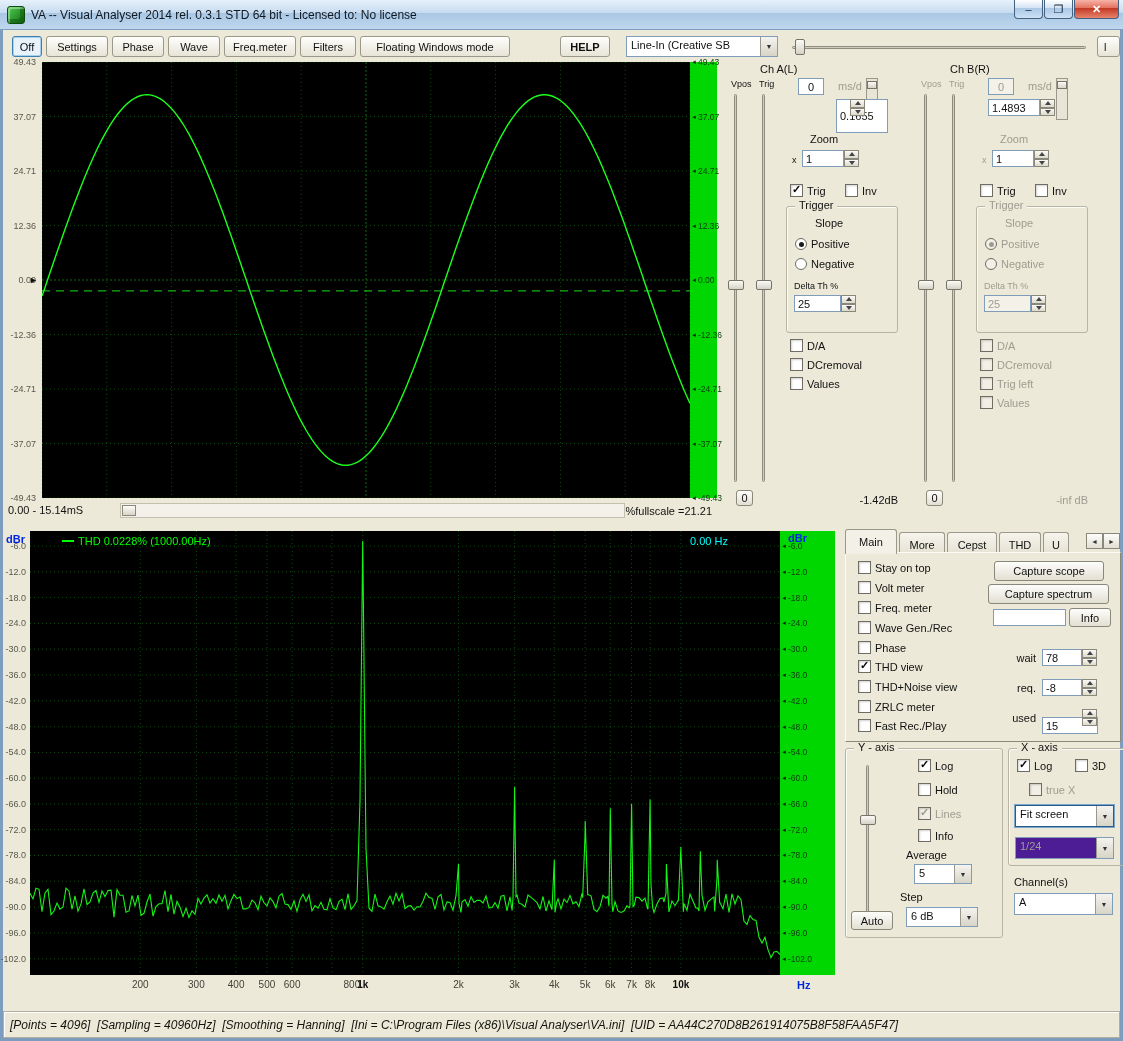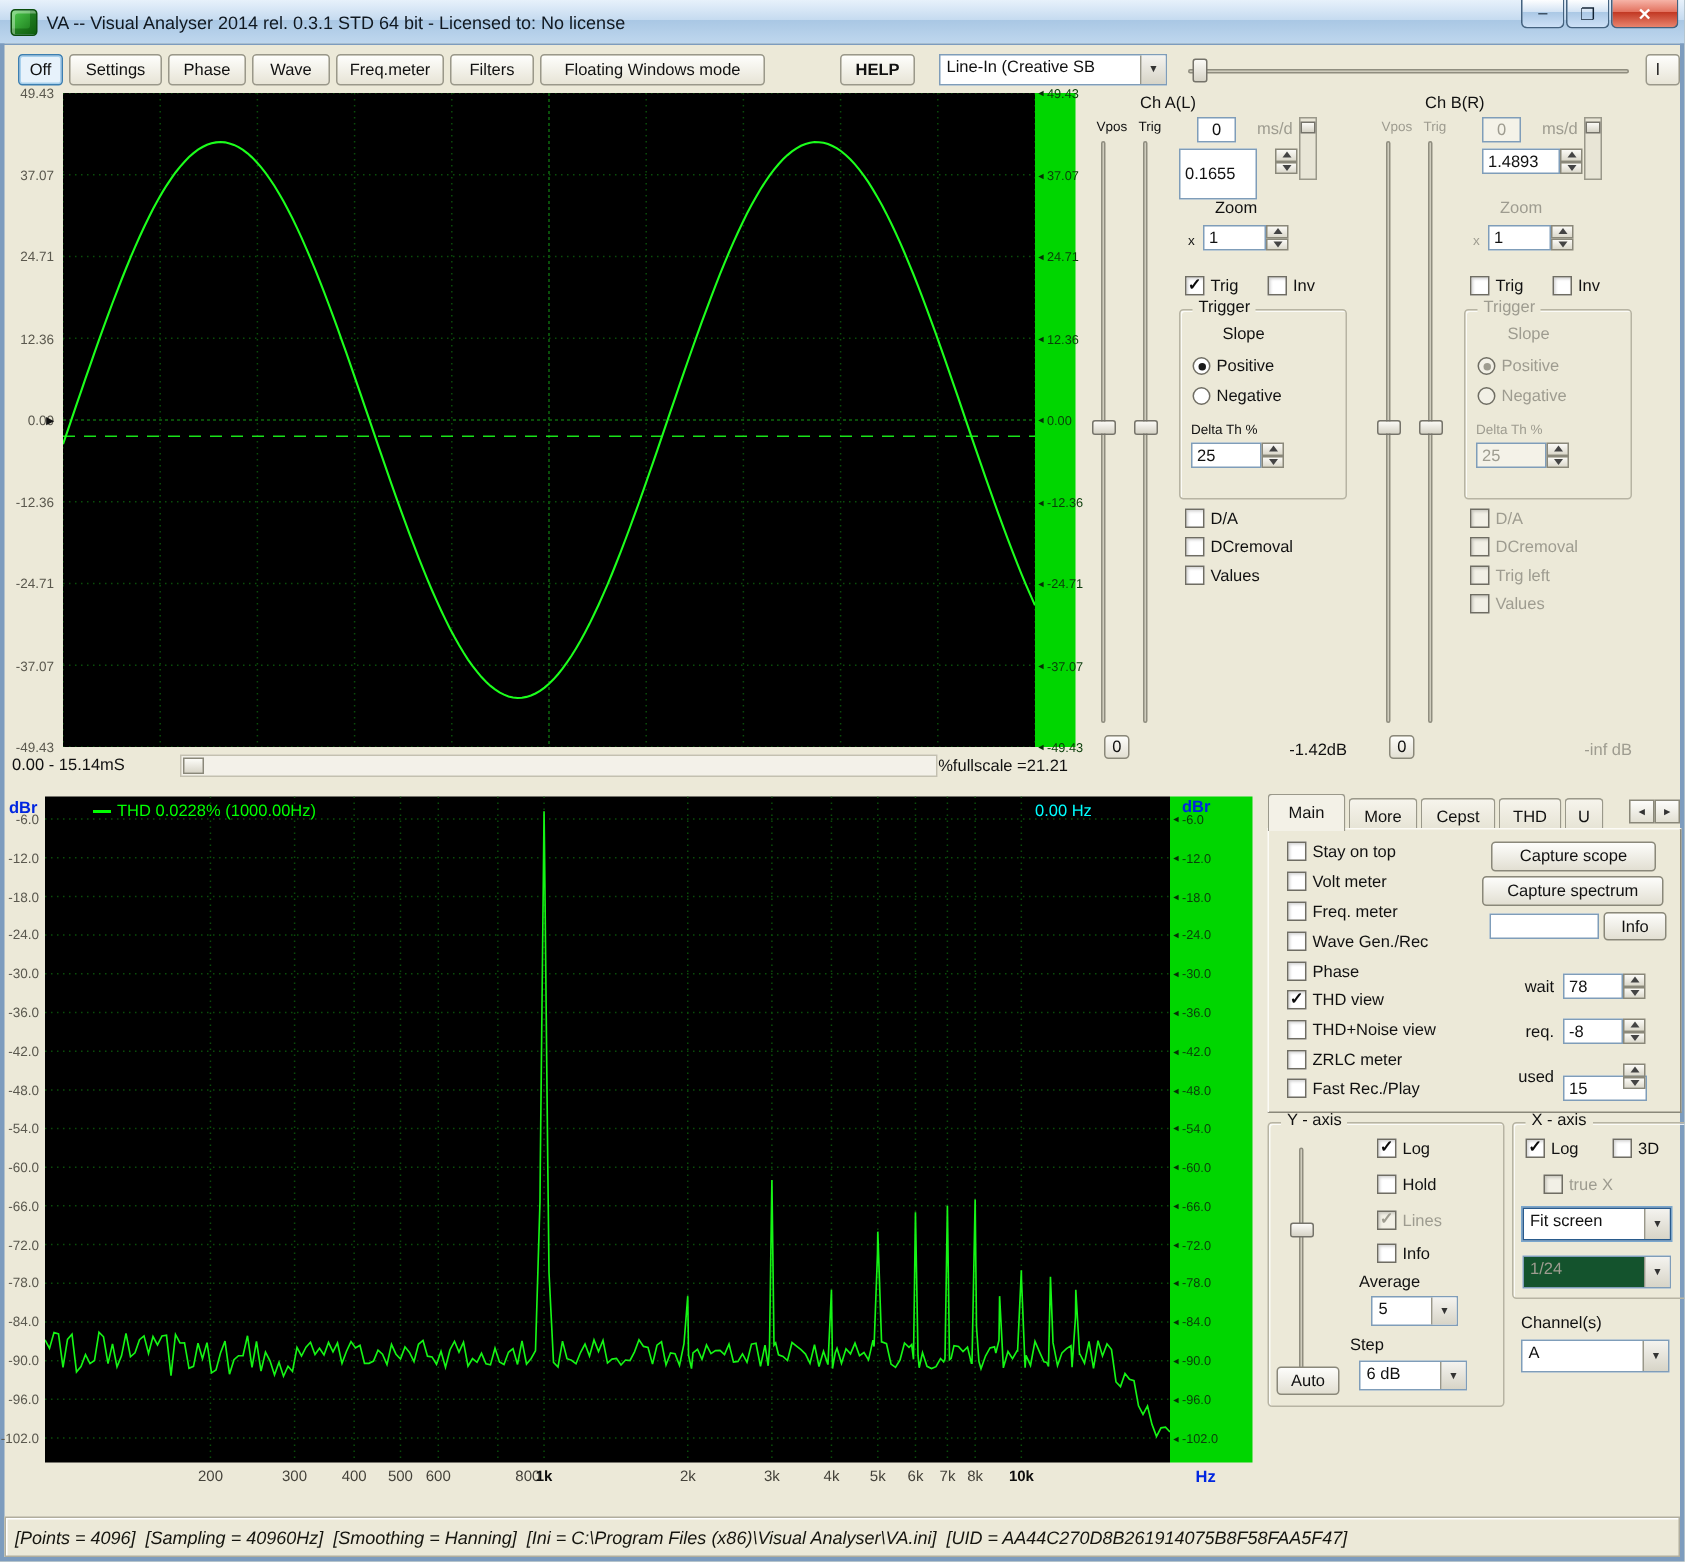--- a/index.html
+++ b/index.html
@@ -28,21 +28,21 @@
   .tbtn { position:absolute; top:36px; height:21px; display:flex; align-items:center; justify-content:center;
     background:linear-gradient(#fefefc,#e7e4d6); border:1px solid #9a988a; border-radius:3px;
     font-size:11px; color:#111; padding:0 6px; cursor:default; }
   .tbtn.focused { border-color:#3c7fb1; background:#e7f2fb; box-shadow:inset 0 0 0 1px #a8d0ec; }
   .tbtn.bold { font-weight:bold; }
   .combo { position:absolute; display:flex; height:21px; background:#fff; border:1px solid #7f9db9; }
   .cfield { flex:1; font-size:11px; padding:2px 4px; overflow:hidden; white-space:nowrap; color:#111; }
   .cbtn { width:17px; background:linear-gradient(#f4f3ef,#d7d4c7); border-left:1px solid #9a988a;
     display:flex; align-items:center; justify-content:center; }
   .cbtn::after { content:"▼"; font-size:7px; color:#333; }
-  .combo.dis .cfield { color:#9e9c90; background:#14532d; }
+  .combo.dis .cfield { color:#9e9c90; background:#4c1d95; }
   .combo.hl { border-color:#2a5b8c; box-shadow:0 0 0 1px #7aa6cc; }
 
   .hslider { position:absolute; }
   .hslider .track { position:absolute; left:0; right:0; top:8px; height:3px; background:#cfccbd;
     border:1px solid #8f8d7f; border-radius:2px; }
   .hslider .thumb { position:absolute; top:1px; width:10px; height:16px;
     background:linear-gradient(#fbfaf6,#d6d3c6); border:1px solid #75736a; border-radius:2px; }
 
   
   .btn { position:absolute; display:flex; align-items:center; justify-content:center;
@@ -231,21 +231,21 @@
   </span>
   <span class="vtrack" style="left:756px;top:92px;height:392px">
     <span class="vgroove"></span>
     <span class="vthumb" style="top:188px"></span>
   </span>
   <span class="sunkenfield" style="left:798px;top:78px;width:26px;height:17px;justify-content:center">0</span>
   <span class="lbl gray" style="left:838px;top:80px">ms/d</span>
   <span class="minivs" style="left:866px;top:78px;height:42px">
       <span class="mth"></span>
     </span>
-  <span class="sunkenfield" style="left:786px;top:99px;width:52px;height:34px">0.1655</span>
+  <span class="sunkenfield" style="left:836px;top:99px;width:52px;height:34px">0.1655</span>
   <span class="ud" style="left:850px;top:99px;height:17px">
       <span class="u"></span>
       <span class="d"></span>
     </span>
   <span class="lbl" style="left:810px;top:133px">Zoom</span>
   <span class="lbl small" style="left:792px;top:155px">x</span>
   <span class="sunkenfield" style="left:802px;top:150px;width:42px;height:17px">1</span>
   <span class="ud" style="left:844px;top:150px;height:17px">
       <span class="u"></span>
       <span class="d"></span>

